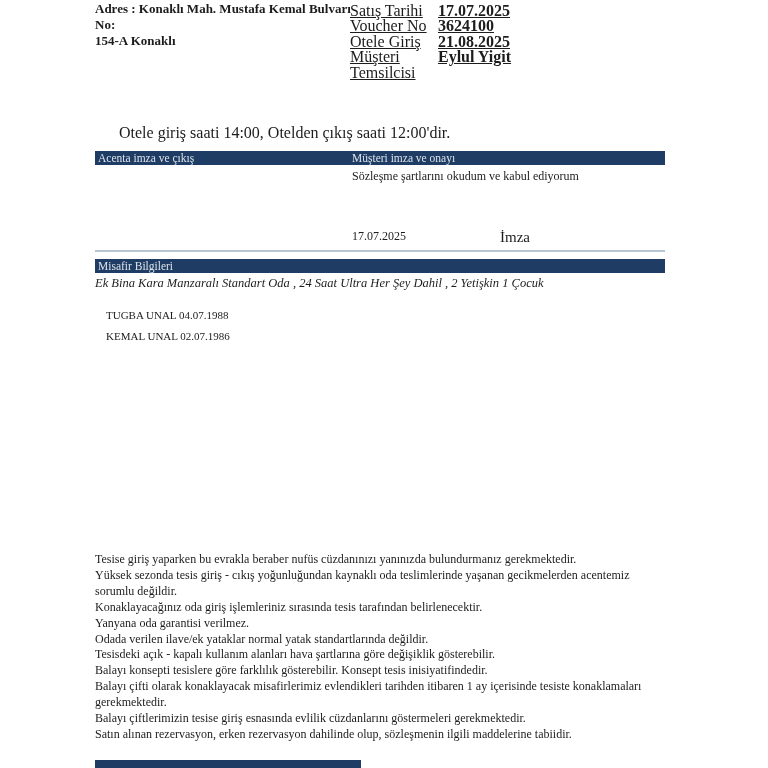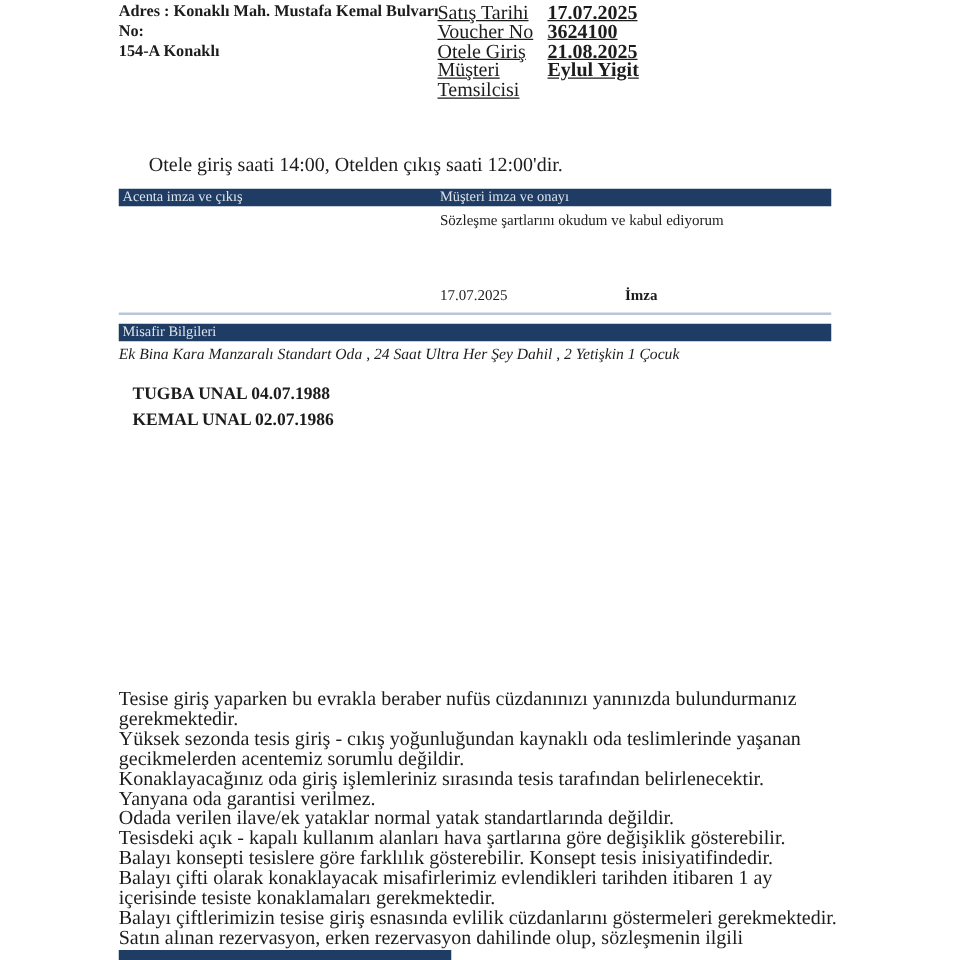--- a/index.html
+++ b/index.html
@@ -24,31 +24,31 @@
     left:95px; width:570px; height:14px;
     background:var(--header_bar,#1e3c64);
     color:var(--header_bar_text,#dde3ea);
     font-size:11.5px; line-height:14px;
   }
   .bar-agency { top:151px; }
   .bar-label-left { position:absolute; left:3px; top:0; }
   .bar-label-mid { position:absolute; left:257px; top:0; }
   .consent { left:352px; top:169px; font-size:12px; }
   .sig-date { left:352px; top:229px; font-size:12px; }
-  .sig-imza { left:500px; top:229px; font-size:12px; font-weight:bold; }
+  .sig-imza { left:500px; top:229px; font-size:15px; font-weight:normal; }
   .divider {
     left:95px; top:250px; width:570px; height:2px;
     background:var(--divider,#b9c6d6);
   }
   .bar-guest { top:259px; }
   .room-line { left:95px; top:276px; width:570px; font-size:12.5px; font-style:italic; }
   .guest-list { left:106px; top:305px; }
-  .guest-line { font-size:14px; font-weight:bold; line-height:21px; }
+  .guest-line { font-size:11px; font-weight:normal; line-height:21px; }
   .terms { left:95px; top:552px; width:575px; }
-  .terms p { font-size:16px; line-height:15.9px; margin:0; }
+  .terms p { font-size:12px; line-height:15.9px; margin:0; }
   .partial-bar {
     left:95px; top:760px; width:266px; height:8px;
     background:var(--header_bar,#1e3c64);
   }
 </style>
 </head>
 <body>
 
 <div class="abs address">
   <div>Adres : Konaklı Mah. Mustafa Kemal Bulvarı No:</div>

